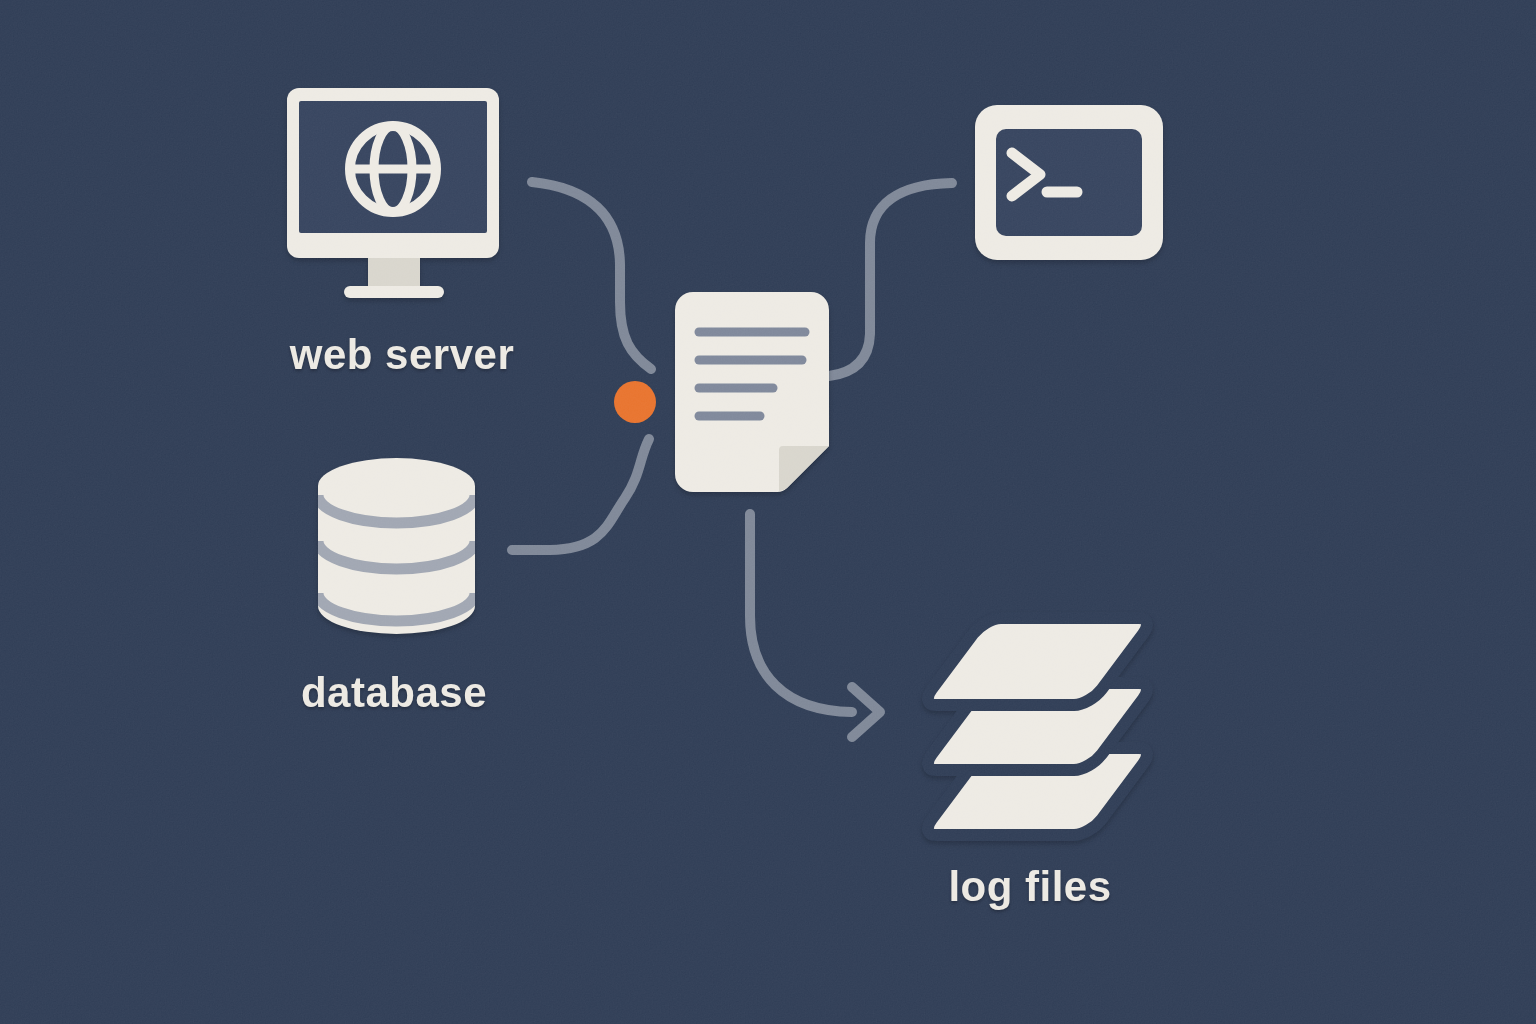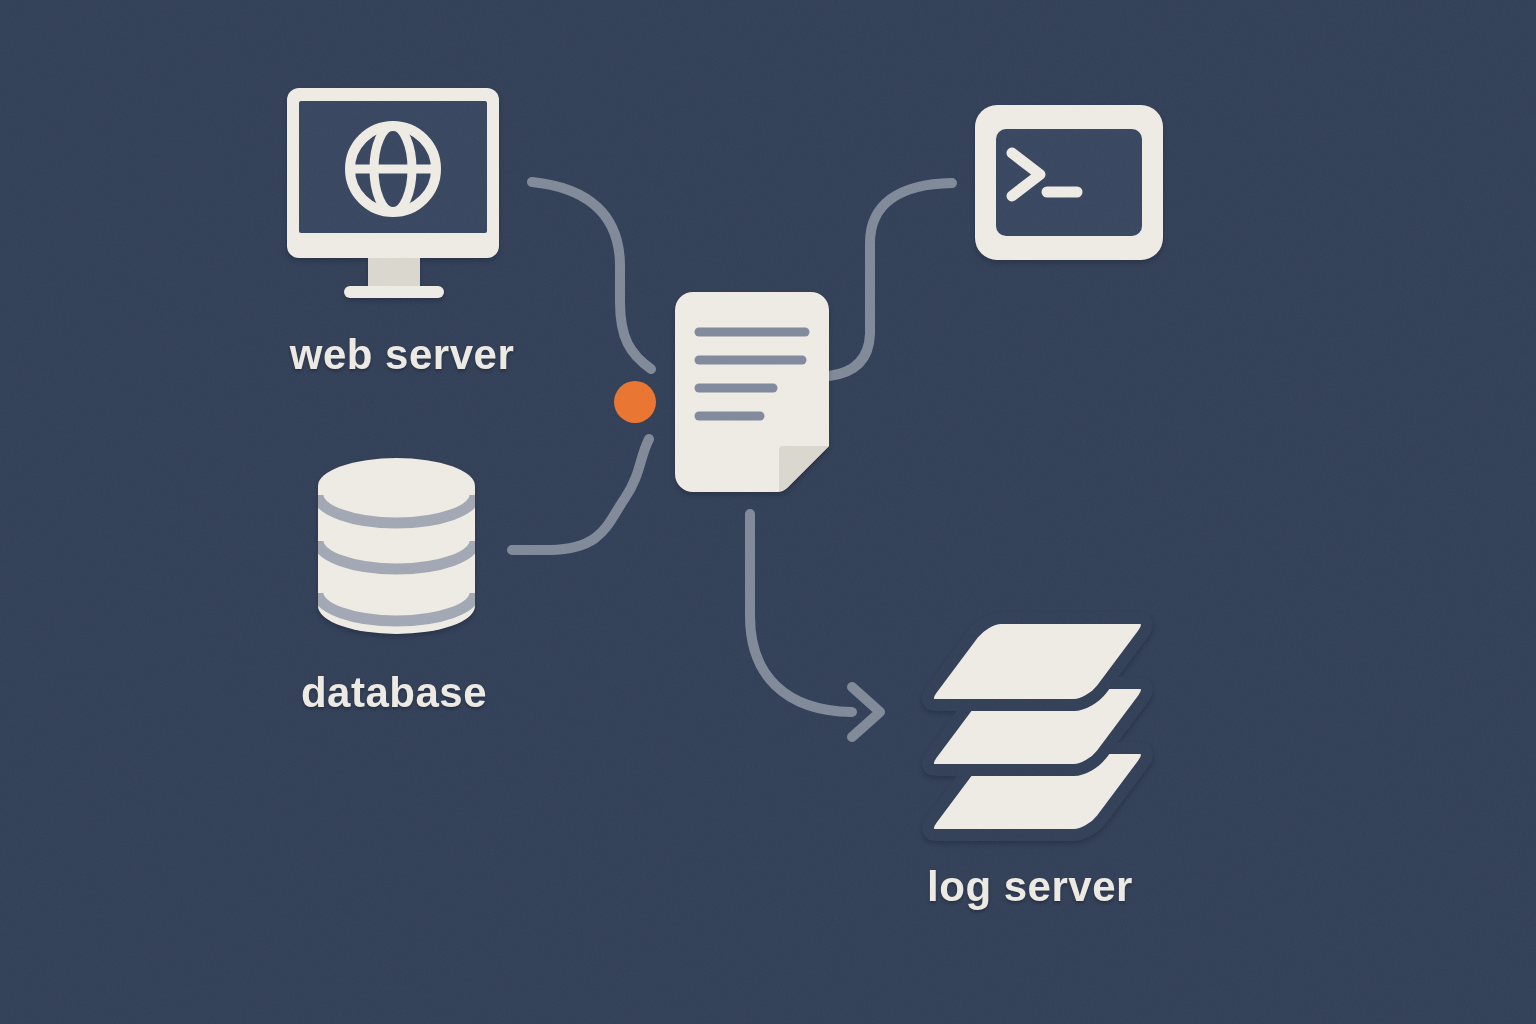--- a/index.html
+++ b/index.html
@@ -109,21 +109,21 @@
     </g>
   </svg>
 
   <svg class="abs icon-shadow" style="left:900px;top:600px" width="280" height="250" viewBox="0 0 280 250">
     <g>
       <rect class="fill-surface stroke-bg" x="98.4" y="18" width="170" height="87" rx="16" transform="translate(0 130) skewX(-36.76)" stroke-width="12" vector-effect="non-scaling-stroke"></rect>
       <rect class="fill-surface stroke-bg" x="98.4" y="18" width="170" height="87" rx="16" transform="translate(0 65) skewX(-36.76)" stroke-width="12" vector-effect="non-scaling-stroke"></rect>
       <rect class="fill-surface stroke-bg" x="98.4" y="18" width="170" height="87" rx="16" transform="skewX(-36.76)" stroke-width="12" vector-effect="non-scaling-stroke"></rect>
     </g>
   </svg>
-  <div class="node-label" style="left:870px;top:866px">log server</div>
+  <div class="node-label" style="left:870px;top:866px">log files</div>
 
   <svg class="noise" width="1536" height="1024">
     <filter id="grain">
       <feTurbulence type="fractalNoise" baseFrequency="0.75" numOctaves="2" stitchTiles="stitch"></feTurbulence>
       <feColorMatrix type="matrix" values="0 0 0 0 1  0 0 0 0 1  0 0 0 0 1  0.06 0.06 0.06 0 0"></feColorMatrix>
     </filter>
     <rect width="1536" height="1024" filter="url(#grain)"></rect>
   </svg>
 
 </div>

